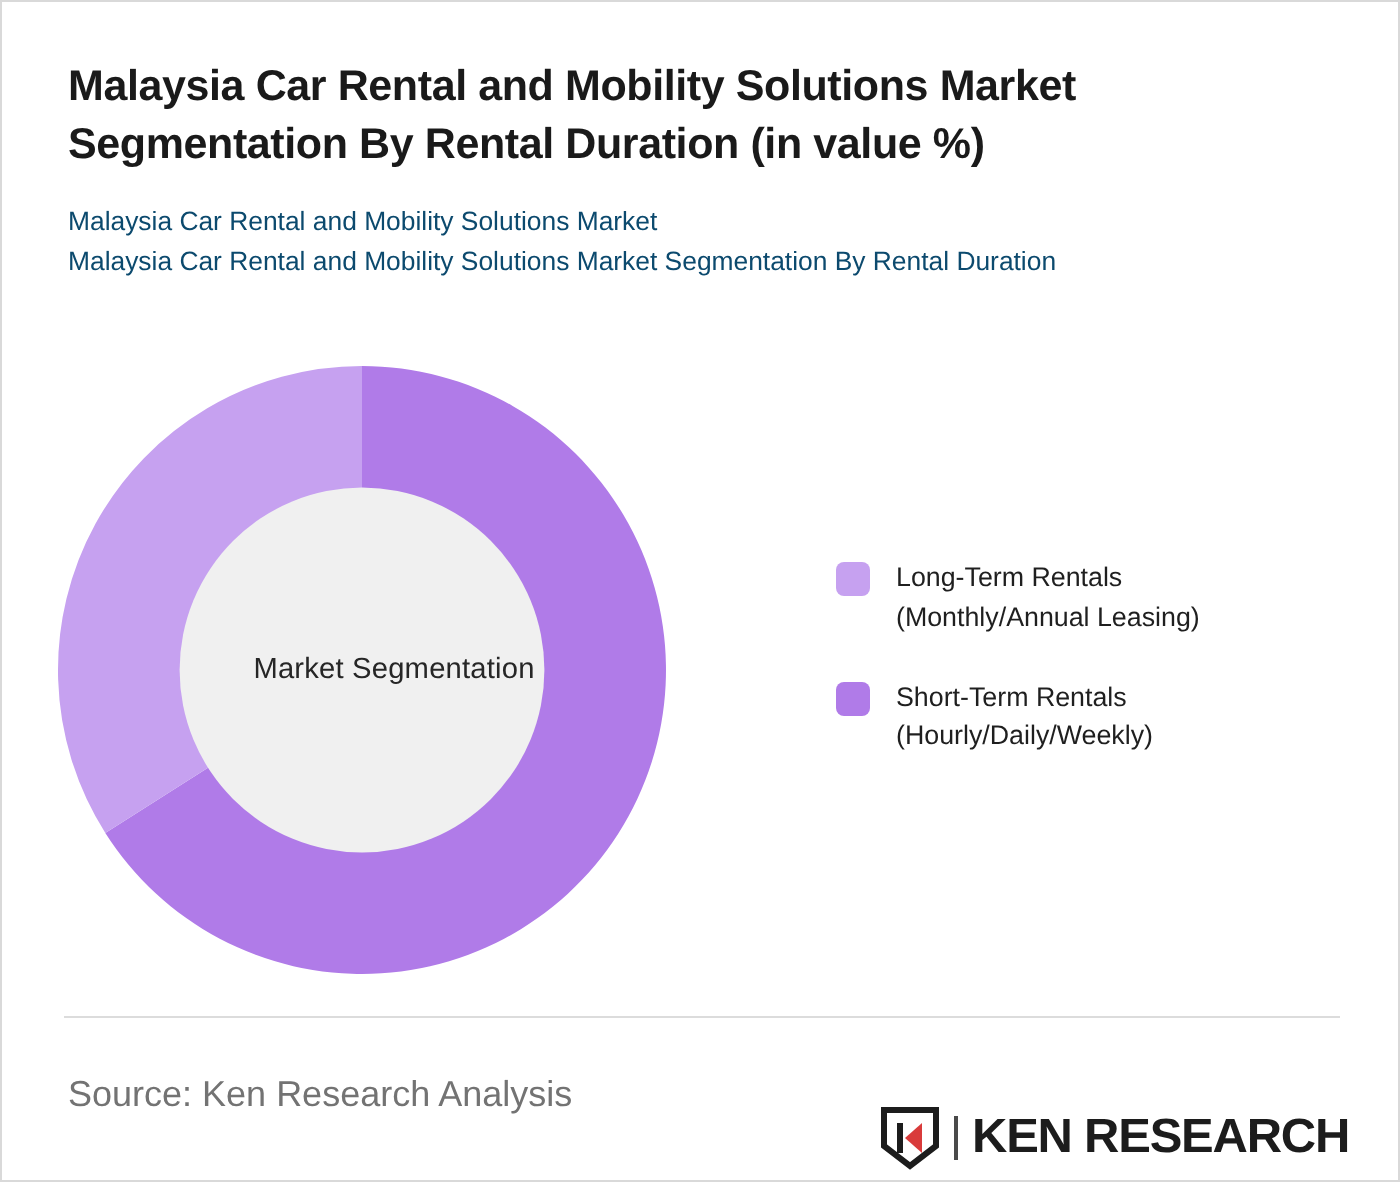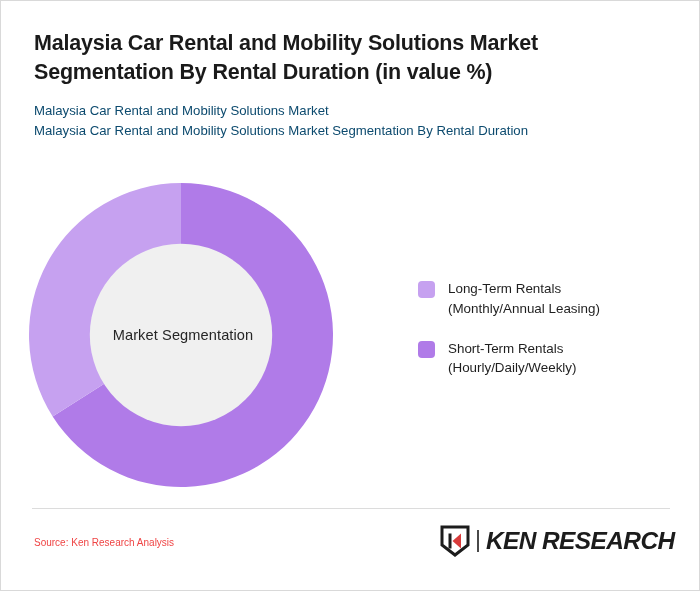--- a/index.html
+++ b/index.html
@@ -65,21 +65,21 @@
     height: 304px;
   }
   .donut-svg {
     display: block;
     width: 304px;
     height: 304px;
     overflow: visible;
   }
   .donut-center-label {
     position: absolute;
-    left: 2px;
+    left: 16px;
     top: 0;
     width: 304px;
     height: 304px;
     display: flex;
     align-items: center;
     justify-content: center;
     pointer-events: none;
     text-align: center;
   }
   .donut-center-label span {
@@ -129,32 +129,31 @@
     left: 31px;
     top: 507px;
     width: 638px;
     height: 1px;
     background: #dcdcdc;
   }
   .source {
     position: absolute;
     left: 33px;
     top: 536px;
-    font-size: 10px;
-    color: #ef4444;
+    font-size: 18px;
+    color: #737373;
     white-space: nowrap;
   }
   .logo {
     position: absolute;
     right: 28px;
-    top: 524px;
+    top: 552px;
     display: flex;
     align-items: center;
     height: 32px;
-    font-style: italic;
   }
   .logo-mark {
     flex: 0 0 auto;
     width: 30px;
     height: 32px;
     margin-right: 7px;
   }
   .logo-sep {
     width: 2px;
     height: 22px;

